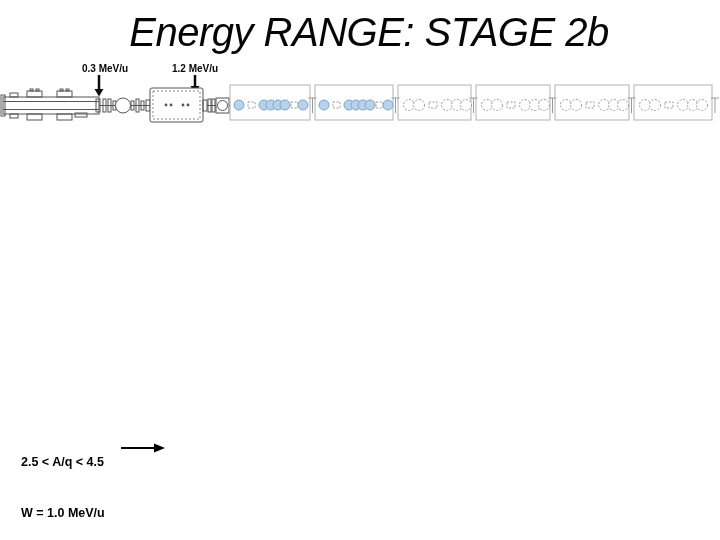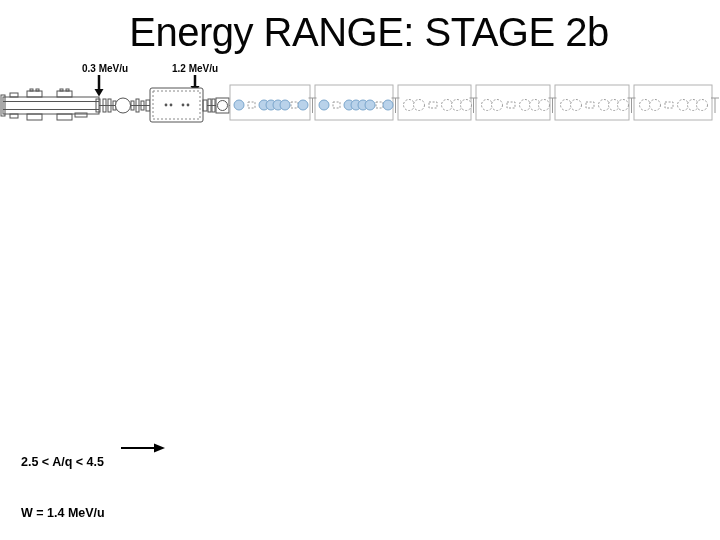--- a/index.html
+++ b/index.html
@@ -1,19 +1,19 @@
 <!DOCTYPE html>
 <html><head>
 <meta charset="utf-8">
 <style>
   html,body{margin:0;padding:0;width:720px;height:540px;background:#ffffff;overflow:hidden;}
   .slide{position:relative;width:720px;height:540px;background:#ffffff;font-family:"Liberation Sans",sans-serif;}
   .title{position:absolute;top:10px;left:0;width:100%;box-sizing:border-box;padding-left:18px;
          text-align:center;font-size:40px;font-weight:400;color:#050505;letter-spacing:-0.5px;
-         font-family:"Liberation Sans",sans-serif;}
+         font-family:"Liberation Sans",sans-serif;font-style:italic;}
   .beamline-svg{position:absolute;top:58px;left:0;}
   .beamline-svg text{font-family:"Liberation Sans",sans-serif;font-size:10px;font-weight:bold;fill:#050505;}
   .info{position:absolute;left:21px;top:420px;color:#000;
         font:bold 12.5px "Liberation Sans",sans-serif;line-height:17px;white-space:pre;}
   .r-arrow{position:absolute;left:118px;top:441px;}
 </style>
 </head>
 <body>
 
 <div class="slide">
@@ -146,21 +146,21 @@
         <path d="M 391.5 40 H 399.5 M 395.5 40 V 55" stroke="#999999" fill="none" stroke-width="1"></path>
         <path d="M 469.5 40 H 477.5 M 473.5 40 V 55" stroke="#999999" fill="none" stroke-width="1"></path>
         <path d="M 548.5 40 H 556.5 M 552.5 40 V 55" stroke="#999999" fill="none" stroke-width="1"></path>
         <path d="M 627.5 40 H 635.5 M 631.5 40 V 55" stroke="#999999" fill="none" stroke-width="1"></path>
         <path d="M 711 40 H 719 M 715 40 V 55" stroke="#999999" fill="none" stroke-width="1"></path>
       </g>
   </svg>
 
   <div class="info">
     <div>2.5 &lt; A/q &lt; 4.5</div>
-    <div>W = 1.4 MeV/u</div>
+    <div>W = 1.0 MeV/u</div>
     
   </div>
 
   <svg class="r-arrow" width="50" height="14" viewBox="0 0 50 14">
     <line x1="3" y1="7" x2="37" y2="7" stroke="#000" stroke-width="2.2"></line>
     <polygon points="36,2.5 47,7 36,11.5" fill="#000"></polygon>
   </svg>
 
 </div>
 

